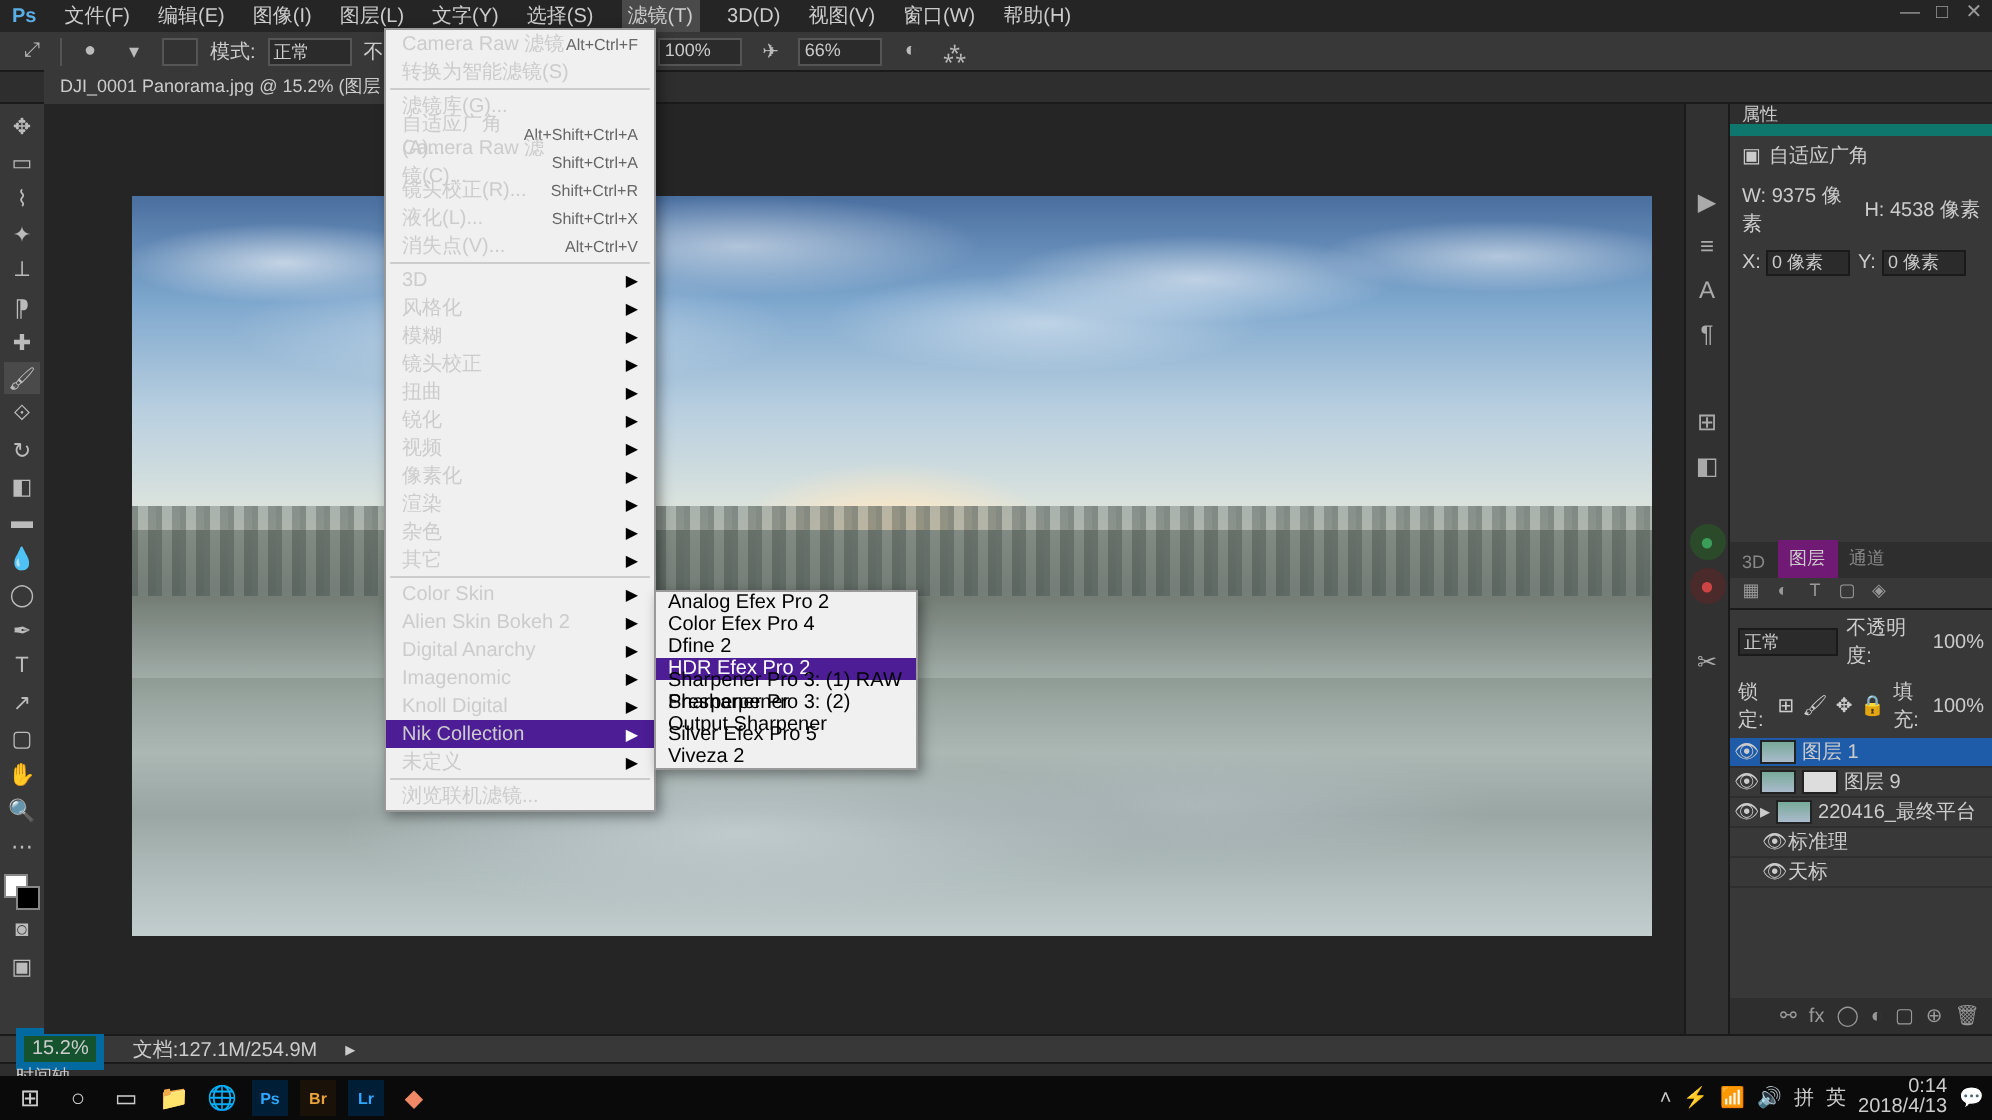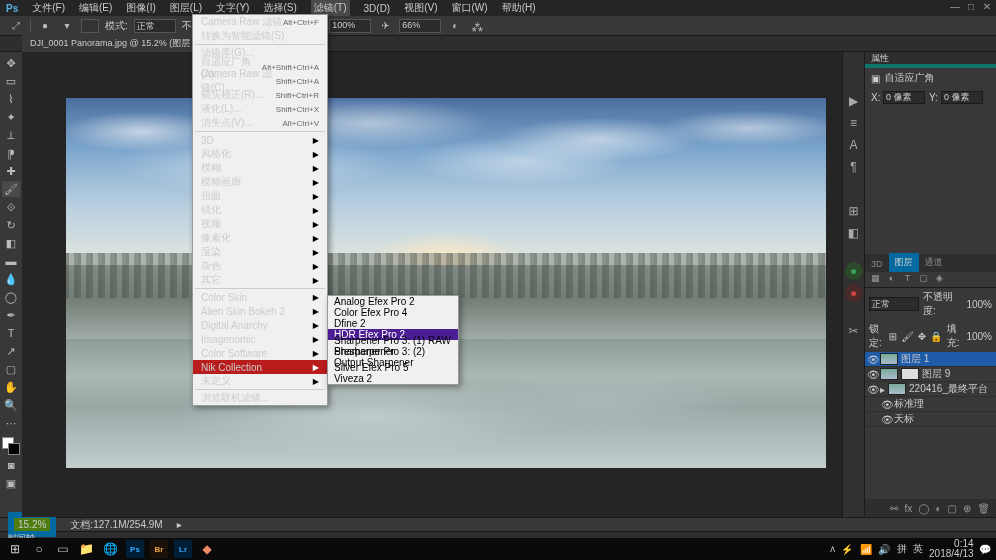--- a/index.html
+++ b/index.html
@@ -23,53 +23,53 @@
 .ltools .sw2{position:absolute;width:12px;height:12px;background:#000;border:1px solid #888;bottom:0;right:0}
 .canvas-area{flex:1;background:#252525;position:relative;overflow:hidden}
 .canvas-img{position:absolute;left:44px;top:46px;width:760px;height:370px;background:linear-gradient(to bottom,#5a7fa8 0%,#8fb4d6 18%,#c8d9e8 40%,#e8e4d4 48%,#6a7a6e 55%,#8a9490 70%,#b8c4c8 85%,#d4dce0 100%);overflow:hidden}
 .sky{position:absolute;top:0;left:0;right:0;height:48%;background:radial-gradient(ellipse at 50% 95%,#ffe8c4 2%,transparent 15%),linear-gradient(to bottom,#4a6fa0 0%,#7fa8ce 30%,#b8cfe0 60%,#e4e8dc 95%)}
 .clouds{position:absolute;top:0;left:0;right:0;height:45%;background:radial-gradient(ellipse 80px 20px at 10% 20%,rgba(255,255,255,.6),transparent),radial-gradient(ellipse 120px 25px at 40% 15%,rgba(255,255,255,.5),transparent),radial-gradient(ellipse 100px 22px at 70% 25%,rgba(255,255,255,.55),transparent),radial-gradient(ellipse 90px 18px at 90% 18%,rgba(255,255,255,.5),transparent),radial-gradient(ellipse 140px 30px at 25% 40%,rgba(255,255,255,.4),transparent),radial-gradient(ellipse 110px 25px at 60% 38%,rgba(255,255,255,.45),transparent)}
 .city{position:absolute;top:45%;left:0;right:0;height:55%;background:linear-gradient(to bottom,#8a948a 0%,#707a72 15%,#a8b4b0 40%,#c0ccc8 55%,#9aa6a2 70%,#b4c0bc 85%,#d0d8d4 100%)}
 .buildings{position:absolute;top:42%;left:0;right:0;height:12%;background:repeating-linear-gradient(90deg,rgba(90,100,95,.7) 0 3px,rgba(120,130,125,.5) 3px 8px,rgba(80,90,85,.6) 8px 12px)}
 .ground{position:absolute;bottom:0;left:0;right:0;height:35%;background:radial-gradient(ellipse 200px 40px at 40% 60%,rgba(200,210,215,.8),transparent),radial-gradient(ellipse 150px 30px at 70% 50%,rgba(180,190,195,.7),transparent),linear-gradient(to bottom,rgba(100,115,105,.3),rgba(180,195,200,.5))}
 .dropdown{position:absolute;left:192px;top:14px;width:136px;background:#f0f0f0;border:1px solid #999;box-shadow:2px 2px 6px rgba(0,0,0,.4);z-index:100}
 .dropdown .mi{height:14px;padding:0 8px;display:flex;align-items:center;justify-content:space-between;color:#000;font-size:9px;cursor:pointer}
-.dropdown .mi.sel{background:#b91c1c;color:#fff}
+.dropdown .mi.sel{background:#4c1d95;color:#fff}
 .dropdown .sep{height:1px;background:#ccc;margin:1px 2px}
 .dropdown .arrow{font-size:8px;color:#000}
 .dropdown .mi.sel .arrow{color:#fff}
 .dropdown .sc{color:#666;font-size:8px}
 .submenu{position:absolute;left:327px;top:295px;width:132px;background:#f0f0f0;border:1px solid #999;box-shadow:2px 2px 6px rgba(0,0,0,.4);z-index:101}
 .submenu .mi{height:11px;padding:0 6px;display:flex;align-items:center;color:#000;font-size:10px;cursor:pointer}
 .submenu .mi.sel{background:#4c1d95;color:#fff}
 .rdock{width:22px;background:#313131;display:flex;flex-direction:column;align-items:center;gap:4px;padding-top:40px;border-left:1px solid #1a1a1a}
 .rdock .ic{width:18px;height:18px;display:flex;align-items:center;justify-content:center;cursor:pointer;color:#aaa;font-size:12px}
 .rdock .ic.g{color:#3a9d5a;border-radius:50%;background:#2a4a2a}
 .rdock .ic.r{color:#c44;border-radius:50%;background:#4a2a2a}
 .rpanels{width:132px;background:#383838;display:flex;flex-direction:column;border-left:1px solid #1a1a1a}
-.panel-h{height:16px;background:#2e2e2e;display:flex;align-items:center;padding:0 6px;font-size:9px;color:#ccc;border-bottom:4px solid #0f766e}
+.panel-h{height:16px;background:#2e2e2e;display:flex;align-items:center;padding:0 6px;font-size:9px;color:#ccc;border-bottom:6px solid #0f766e}
 .panel-row{display:flex;align-items:center;gap:4px;padding:3px 6px;font-size:9px}
 .panel-input{width:42px;height:13px;background:#2b2b2b;border:1px solid #1a1a1a;color:#ccc;font-size:9px;padding:0 2px}
 .panel-tabs{display:flex;height:18px;background:#2e2e2e;align-items:end}
 .ptab{padding:3px 6px;font-size:9px;color:#888;cursor:pointer}
-.ptab.active{background:#0369a1;color:#ccc}
+.ptab.active{background:#701a75;color:#ccc}
 .layer-tb{height:16px;display:flex;align-items:center;gap:3px;padding:0 4px;border-bottom:1px solid #1a1a1a}
 .layer-tb .ic{width:13px;height:13px;color:#999;font-size:9px;cursor:pointer;text-align:center}
 .layer-opts{display:flex;gap:4px;padding:2px 4px;font-size:9px;align-items:center}
 .layer-sel{width:54px;height:14px;background:#2b2b2b;border:1px solid #1a1a1a;font-size:9px;padding:0 2px}
 .layers{flex:1;background:#383838;overflow:auto}
 .layer{display:flex;align-items:center;height:15px;padding:0 2px;gap:3px;font-size:9px;border-bottom:1px solid #2e2e2e;cursor:pointer}
 .layer.sel{background:#1e5ba8}
 .layer .eye{width:10px;color:#ccc;text-align:center}
 .layer .thumb{width:18px;height:12px;background:linear-gradient(#7a9,#abc);border:1px solid #222}
 .layer .thumb.m{background:#ddd}
 .layer-btm{height:18px;background:#2e2e2e;display:flex;align-items:center;justify-content:flex-end;gap:6px;padding:0 6px}
 .layer-btm .ic{color:#999;cursor:pointer;font-size:10px}
 .status{height:14px;background:#383838;display:flex;align-items:center;padding:0 8px;font-size:9px;color:#999;gap:14px;border-top:1px solid #1a1a1a}
-.status .sbox{background:#4d7c0f;padding:1px 4px;border:6px solid #0369a1}
+.status .sbox{background:#14532d;padding:1px 4px;border:4px solid #0369a1}
 .timeline-h{height:14px;background:#2e2e2e;padding:0 8px;font-size:9px;display:flex;align-items:center;border-top:1px solid #1a1a1a}
 .taskbar{position:absolute;bottom:0;left:0;right:0;height:22px;background:#0a0a0a;display:flex;align-items:center;padding:0 6px;gap:6px}
 .taskbar .tb{width:18px;height:18px;display:flex;align-items:center;justify-content:center;cursor:pointer;color:#ccc;font-size:12px}
 .taskbar .tb.ps{background:#001e36;color:#31a8ff;font-size:8px;font-weight:bold}
 .taskbar .tb.lr{background:#001e36;color:#31a8ff;font-size:8px;font-weight:bold}
 .taskbar .tb.br{background:#1a1208;color:#e8a33d;font-size:8px;font-weight:bold}
 .tray{position:absolute;right:4px;bottom:0;height:22px;display:flex;align-items:center;gap:6px;color:#ccc;font-size:9px}
 .tray .ic{cursor:pointer}
 .clock{text-align:right;line-height:10px;font-size:8px}
 </style>
@@ -175,20 +175,24 @@
     <div class="ic">✂</div>
   </div>
 
   <div class="rpanels">
     <div class="panel-h">属性</div>
     <div class="panel-row">
         <span>▣</span>
         <span>自适应广角</span>
       </div>
     <div class="panel-row">
+      <span style="flex:1">W: 9375 像素</span>
+      <span>H: 4538 像素</span>
+    </div>
+    <div class="panel-row">
       <span style="width:8px">X:</span>
         <input class="panel-input" value="0 像素" style="">
       <span style="width:8px">Y:</span>
         <input class="panel-input" value="0 像素" style="">
     </div>
     <div style="flex:1"></div>
 
     <div class="panel-tabs">
       <div class="ptab">3D</div>
       <div class="ptab active">图层</div>
@@ -300,21 +304,21 @@
     </div>
     <div class="mi">
       <span>风格化</span>
       <span class="arrow">▶</span>
     </div>
     <div class="mi">
       <span>模糊</span>
       <span class="arrow">▶</span>
     </div>
     <div class="mi">
-      <span>模糊画廊</span>
+      <span>镜头校正</span>
       <span class="arrow">▶</span>
     </div>
     <div class="mi">
       <span>扭曲</span>
       <span class="arrow">▶</span>
     </div>
     <div class="mi">
       <span>锐化</span>
       <span class="arrow">▶</span>
     </div>
@@ -349,21 +353,21 @@
     </div>
     <div class="mi">
       <span>Digital Anarchy</span>
       <span class="arrow">▶</span>
     </div>
     <div class="mi">
       <span>Imagenomic</span>
       <span class="arrow">▶</span>
     </div>
     <div class="mi">
-      <span>Color Software</span>
+      <span>Knoll Digital</span>
       <span class="arrow">▶</span>
     </div>
     <div class="mi sel">
       <span>Nik Collection</span>
       <span class="arrow">▶</span>
     </div>
     <div class="mi">
       <span>未定义</span>
       <span class="arrow">▶</span>
     </div>

